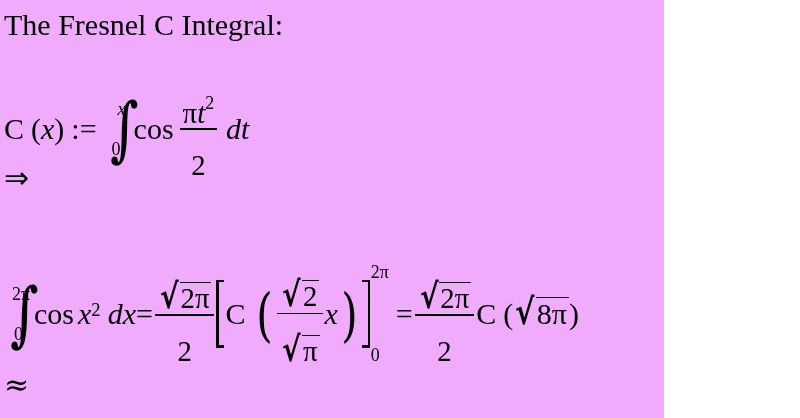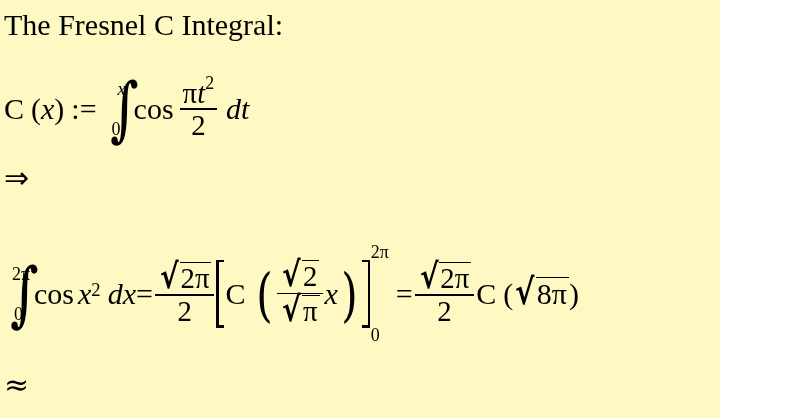--- a/index.html
+++ b/index.html
@@ -11,23 +11,23 @@
     width: 800px;
     height: 418px;
     overflow: hidden;
     font-family: "Liberation Serif", "DejaVu Serif", serif;
     color: #000000;
     -webkit-font-smoothing: antialiased;
   }
 
   .page {
     position: relative;
-    width: 720px;
+    width: 664px;
     height: 418px;
-    background: #fef9c3;
+    background: #f0abfc;
   }
 
   
   .line {
     position: absolute;
     left: 4px;
     white-space: nowrap;
     font-size: 30px;
     line-height: 1;
     display: flex;
@@ -91,20 +91,21 @@
     vertical-align: middle;
     margin: 0 2px;
     line-height: 1;
   }
   .frac .num,
   .frac .den {
     display: block;
     padding: 0 3px;
     font-size: 0.96em;
     text-align: center;
+    margin-top: 20px;
   }
   .frac .bar {
     display: block;
     width: 100%;
     height: 1.6px;
     background: #000;
     margin: 1px 0;
   }
 
   

